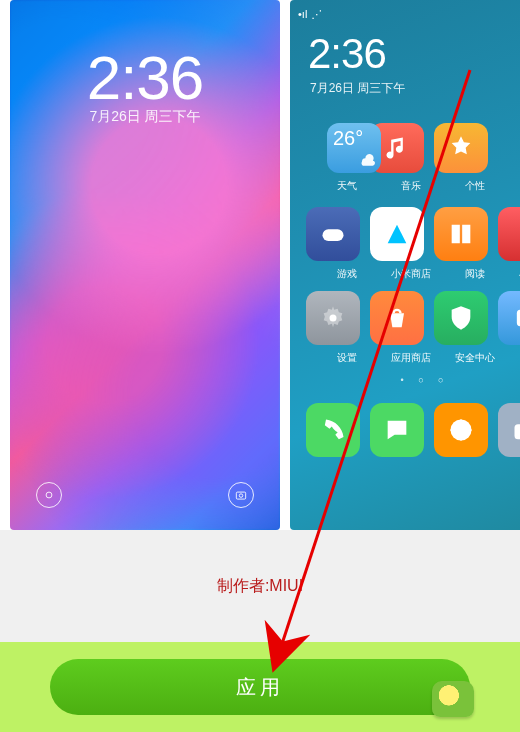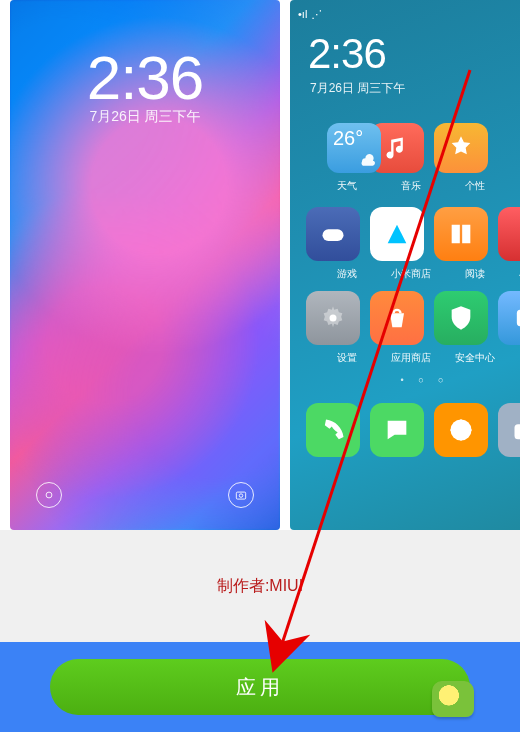--- a/index.html
+++ b/index.html
@@ -46,21 +46,21 @@
   .bg-video{background:linear-gradient(#ff5e62,#d63031);} 
   .bg-set{background:linear-gradient(#b0b6bd,#8e959d);} 
   .bg-app{background:linear-gradient(#ff8a3c,#ff7043);} 
   .bg-sec{background:linear-gradient(#2ecc71,#27ae60);} 
   .bg-sys{background:linear-gradient(#74b9ff,#3498db);} 
   .bg-phone{background:#4cd964;} .bg-sms{background:#4cd964;} .bg-browser{background:#ff9500;} .bg-cam{background:#a0b1c5;}
   .wicon svg{width:28px;height:28px;fill:#fff;}
   .bg-store svg{fill:#00c3ff;}
   
   .info-strip { background:#f0f0f0; height: 112px; display:flex; align-items:center; justify-content:center; color:#b91c1c; font-size:16px; }
-  .apply-bar { background:#3b82f6; height: 90px; display:flex; align-items:center; justify-content:center; padding: 4px 40px; }
+  .apply-bar { background:#bef264; height: 90px; display:flex; align-items:center; justify-content:center; padding: 4px 40px; }
   .apply-btn { flex:1; max-width: 420px; height: 56px; border:none; border-radius: 999px; background: linear-gradient(#5ecc1e,#4caf11); color:#fff; font-size:20px; letter-spacing:4px; cursor:pointer; position:relative; }
   .sticker { position:absolute; right: -4px; bottom: -2px; width: 42px; height: 36px; background: radial-gradient(circle at 40% 40%, #fff174 0 30%, #7ac23a 31% 100%); border-radius: 10px 10px 8px 8px; box-shadow: 0 2px 3px rgba(0,0,0,.2); }
   
   .arrow { position:absolute; left:0; top:0; width:520px; height:732px; pointer-events:none; }
 </style>
 </head>
 <body>
 
 <div class="previews">
 

